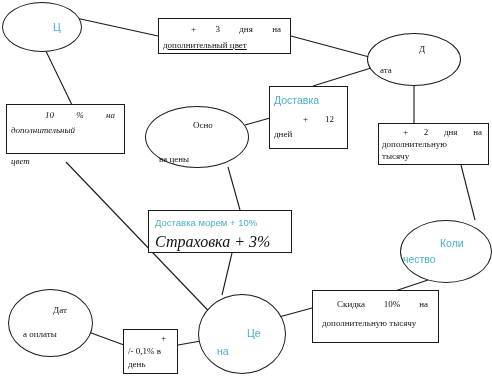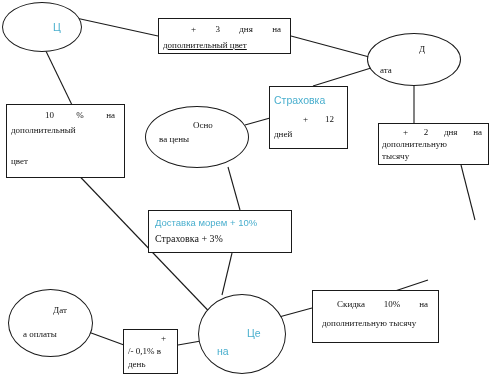--- a/index.html
+++ b/index.html
@@ -45,21 +45,22 @@
   }
   
   .serif {
     font-family: "Liberation Serif", serif;
     color: #111111;
     font-size: 9px;
   }
   .serif-lg {
     font-family: "Liberation Serif", serif;
     color: #111111;
-    font-size: 10px;
+    font-size: 16px;
+    font-style: italic;
   }
   
   .cyan {
     font-family: "Liberation Sans", sans-serif;
     color: #4aafce;
     font-size: 10.5px;
   }
   .cyan-sm {
     font-family: "Liberation Sans", sans-serif;
     color: #4aafce;
@@ -122,37 +123,37 @@
       <span>на</span>
     </div>
     <span class="txt serif" style="left:4px; top:22px;text-decoration:underline;">дополнительный цвет</span>
   </div>
 
   <div class="node ellipse" style="left:367px; top:33px; width:94px; height:53px;">
     <span class="txt serif" style="left:51px; top:11px;">Д</span>
     <span class="txt serif" style="left:12px; top:32px;">ата</span>
   </div>
 
-  <div class="node rect" style="left:6px; top:104px; width:119px; height:74px;">
+  <div class="node rect" style="left:6px; top:104px; width:119px; height:50px;font-style:italic;">
     <div class="justline serif" style="position:absolute; left:0; top:5px; padding:0 9px 0 38px;">
       <span>10</span>
       <span>%</span>
       <span>на</span>
     </div>
     <span class="txt serif" style="left:4px; top:21px;">дополнительный</span>
     <span class="txt serif" style="left:4px; top:52px;">цвет</span>
   </div>
 
   <div class="node ellipse" style="left:145px; top:106px; width:104px; height:62px;">
     <span class="txt serif" style="left:47px; top:14px;">Осно</span>
-    <span class="txt serif" style="left:13px; top:28px;">ва цены</span>
+    <span class="txt serif" style="left:13px; top:48px;">ва цены</span>
   </div>
 
   <div class="node rect" style="left:269px; top:86px; width:79px; height:63px;">
-    <span class="txt cyan" style="left:4px; top:8px;">Страховка</span>
+    <span class="txt cyan" style="left:4px; top:8px;">Доставка</span>
     <span class="txt serif" style="left:33px; top:28px;">+</span>
     <span class="txt serif" style="left:55px; top:28px;">12</span>
     <span class="txt serif" style="left:4px; top:43px;">дней</span>
   </div>
 
   <div class="node rect" style="left:378px; top:123px; width:111px; height:42px;">
     <div class="justline serif" style="position:absolute; left:0; top:3px; padding:0 6px 0 24px;">
       <span>+</span>
       <span>2</span>
       <span>дня</span>
@@ -160,20 +161,24 @@
     </div>
     <span class="txt serif" style="left:3px; top:16px;">дополнительную</span>
     <span class="txt serif" style="left:3px; top:28px;">тысячу</span>
   </div>
 
   <div class="node rect" style="left:148px; top:210px; width:144px; height:43px;">
     <span class="txt cyan-sm" style="left:6px; top:7px;">Доставка морем + 10%</span>
     <span class="txt serif-lg" style="left:6px; top:23px;">Страховка + 3%</span>
   </div>
 
+  <div class="node ellipse" style="left:400px; top:220px; width:92px; height:63px;">
+    <span class="txt cyan" style="left:39px; top:17px;">Коли</span>
+    <span class="txt cyan" style="left:2px; top:33px;">чество</span>
+  </div>
 
   <div class="node rect" style="left:312px; top:290px; width:127px; height:53px;">
     <div class="justline serif" style="position:absolute; left:0; top:8px; padding:0 10px 0 24px;">
       <span>Скидка</span>
       <span>10%</span>
       <span>на</span>
     </div>
     <span class="txt serif" style="left:9px; top:28px;">дополнительную тысячу</span>
   </div>
 

